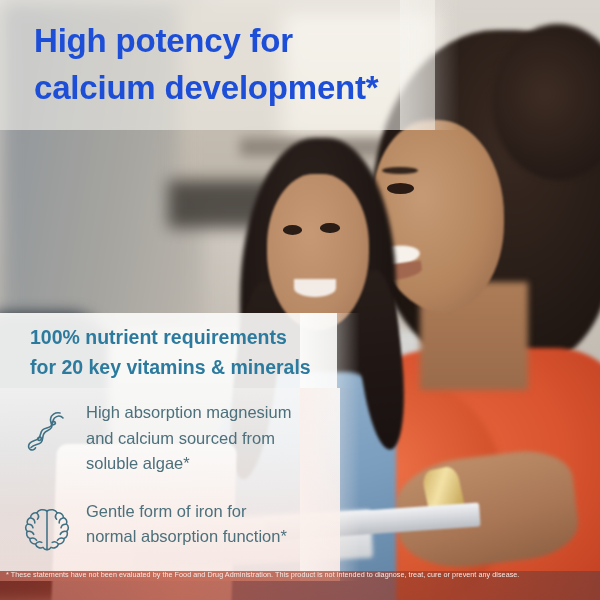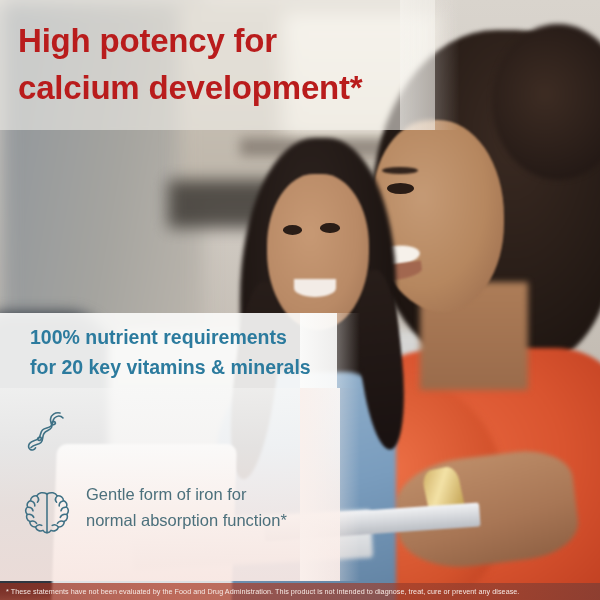--- a/index.html
+++ b/index.html
@@ -271,23 +271,23 @@
   }
   .panel-top-fade {
     position: absolute;
     left: 400px; top: 0;
     width: 60px; height: 130px;
     background: linear-gradient(90deg, rgba(247,245,241,0.55), rgba(247,245,241,0));
   }
 
   .headline {
     position: absolute;
-    left: 18px; top: 18px;
+    left: 34px; top: 18px;
     width: 420px;
-    color: #b91c1c;
+    color: #1d4ed8;
     font-size: 33px;
     font-weight: bold;
     line-height: 1.42;
     letter-spacing: -0.2px;
   }
   .headline .line { display: block; white-space: nowrap; }
 
   .panel-sub {
     position: absolute;
     left: 0; top: 313px;
@@ -357,23 +357,23 @@
     padding-left: 10px;
     padding-top: 4px;
   }
   .bullet-text .line { display: block; white-space: nowrap; }
 
   
   .disclaimer {
     position: absolute;
     left: 0; bottom: 0;
     width: 600px;
-    height: 17px;
+    height: 29px;
     display: flex;
-    align-items: center;
+    align-items: flex-start;
     background: linear-gradient(90deg,
        rgba(150,46,30,0.72) 0%,
        rgba(176,58,34,0.70) 30%,
        rgba(160,60,40,0.66) 60%,
        rgba(120,62,55,0.70) 100%);
   }
   .disclaimer-text {
     color: #f6e9e4;
     font-size: 7.2px;
     line-height: 1;
@@ -453,20 +453,25 @@
           <path d="M40 9 C35 8 31 11 30.5 15 C30 19 33 20.5 31.5 23.5
                    C30 26.5 26 26.5 24 29.5 C22 32.5 23.5 36 21 38.5
                    C18.5 41 14 40 11 43.5"></path>
           <path d="M43 14 C40.5 11 37 11.5 34.5 14 C32 16.5 33.5 19.5 31 22
                    C28.5 24.5 25 23.5 22.5 26 C20 28.5 21 32 18.5 34.5
                    C16 37 12 36 9.5 39.5 C8 41.7 8.3 44.3 10.3 45.5
                    C12.3 46.7 14.5 45.6 15.5 43.8"></path>
           <ellipse cx="33.5" cy="19.2" rx="1.9" ry="1.5" transform="rotate(-22 33.5 19.2)"></ellipse>
           <ellipse cx="19.5" cy="34.8" rx="1.9" ry="1.5" transform="rotate(-22 19.5 34.8)"></ellipse>
         </svg>
+      </span>
+      <span class="bullet-text">
+        <span class="line">High absorption magnesium</span>
+        <span class="line">and calcium sourced from</span>
+        <span class="line">soluble algae*</span>
       </span>
     </div>
 
     <div class="bullet">
       <span class="bullet-icon">
         <svg width="52" height="52" viewBox="0 0 52 52" fill="none" stroke="#3f7185" stroke-width="1.55" stroke-linecap="round" stroke-linejoin="round">
           <line x1="26" y1="6.5" x2="26" y2="45.5"></line>
           <path d="M26 7 C22 4.6 17.5 5.6 15.8 8.8 C12.4 8.4 9.6 10.6 9.6 13.6
                    C6.8 14.6 5.4 17.4 6.6 20 C4.2 21.8 4 25.2 6.2 27.2
                    C4.8 30 6 33.2 8.8 34.4 C8.6 37.6 11.2 40.2 14.4 40

